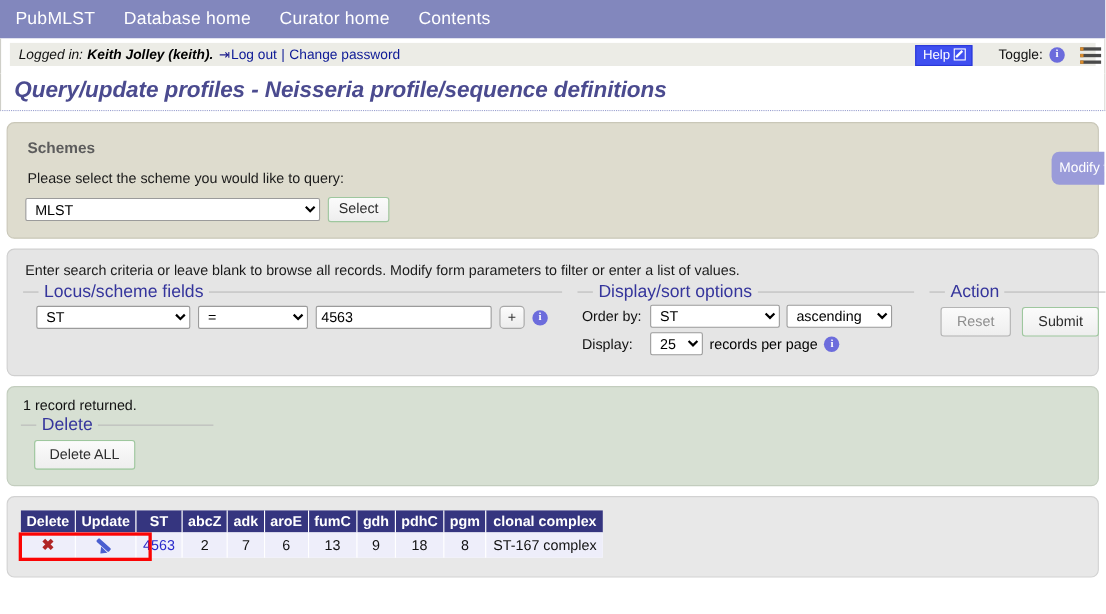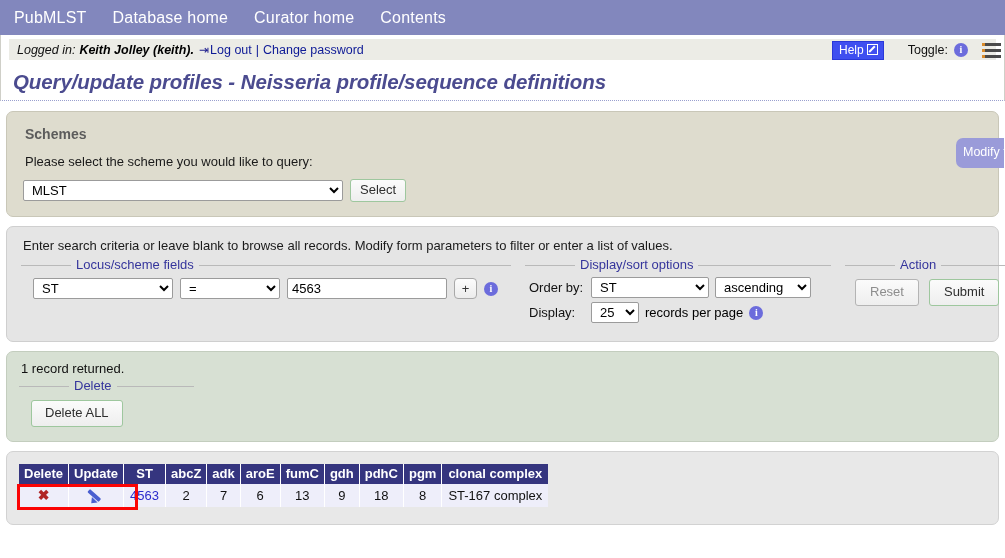--- a/index.html
+++ b/index.html
@@ -290,24 +290,23 @@
     border-top: 1px solid #b9b9b9;
     margin: 0;
     padding: 6px 0 0 0;
     position: relative;
   }
   .fs-legend {
     position: absolute;
     top: -9px;
     left: 14px;
     background: inherit;
-    font-size: 13px;
+    font-size: 16px;
     color: #35359c;
     padding: 0 5px;
-    margin-left: 36px;
   }
   .fs-legend.on-grey { background: #e5e5e5; }
   .fs-legend.on-green { background: #d7e0d3; }
 
   .criteria-flex {
     display: flex;
     align-items: flex-start;
     gap: 0;
   }
   .fs-locus { flex: 0 0 490px; }
@@ -489,21 +488,21 @@
 <div class="title-wrap">
   <div class="page-title">Query/update profiles - Neisseria profile/sequence definitions</div>
 </div>
 
 <div class="content">
 
   <div class="panel panel-schemes">
     <div class="panel-heading">Schemes</div>
     <div class="panel-text">Please select the scheme you would like to query:</div>
     <div class="row-inline">
-      <select class="ui-select" style="width:320px;">
+      <select class="ui-select" style="width:268px;">
         <option>MLST</option>
       </select>
       <button class="btn btn-green">Select</button>
     </div>
     <div class="modify-tab">Modify form options</div>
   </div>
 
   <div class="panel panel-search">
     <div class="panel-text" style="margin-bottom:12px;">Enter search criteria or leave blank to browse all records. Modify form parameters to filter or enter a list of values.</div>
 

